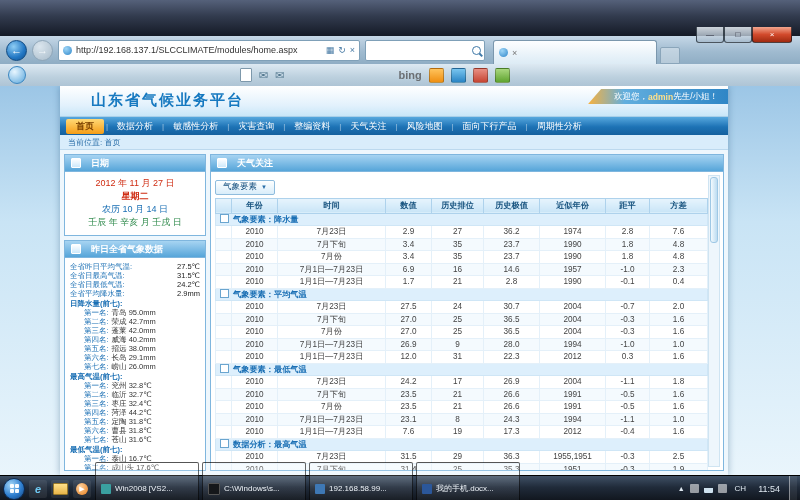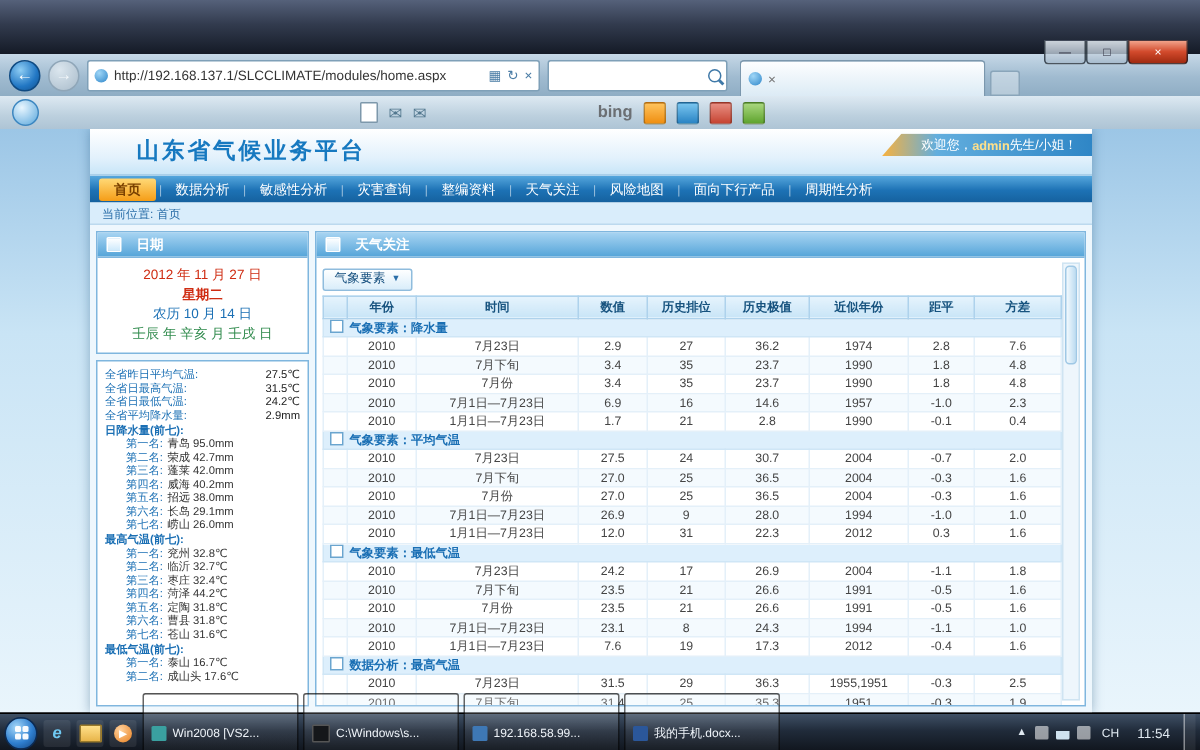--- a/index.html
+++ b/index.html
@@ -244,20 +244,24 @@
             </div>
             <div class="date-body">
               <div class="d1">2012 年 11 月 27 日</div>
               <div class="d2">星期二</div>
               <div class="d3">农历 10 月 14 日</div>
               <div class="d4">壬辰 年 辛亥 月 壬戌 日</div>
             </div>
           </div>
 
           <div class="panel weather-panel">
+            <div class="panel-hd">
+              <span class="hd-ico"></span>
+              <span>昨日全省气象数据</span>
+            </div>
             <div class="weather-body">
                 <div class="stat-row">
                   <span class="stat-label">全省昨日平均气温:</span>
                   <span class="stat-value">27.5℃</span>
                 </div>
                 <div class="stat-row">
                   <span class="stat-label">全省日最高气温:</span>
                   <span class="stat-value">31.5℃</span>
                 </div>
                 <div class="stat-row">

